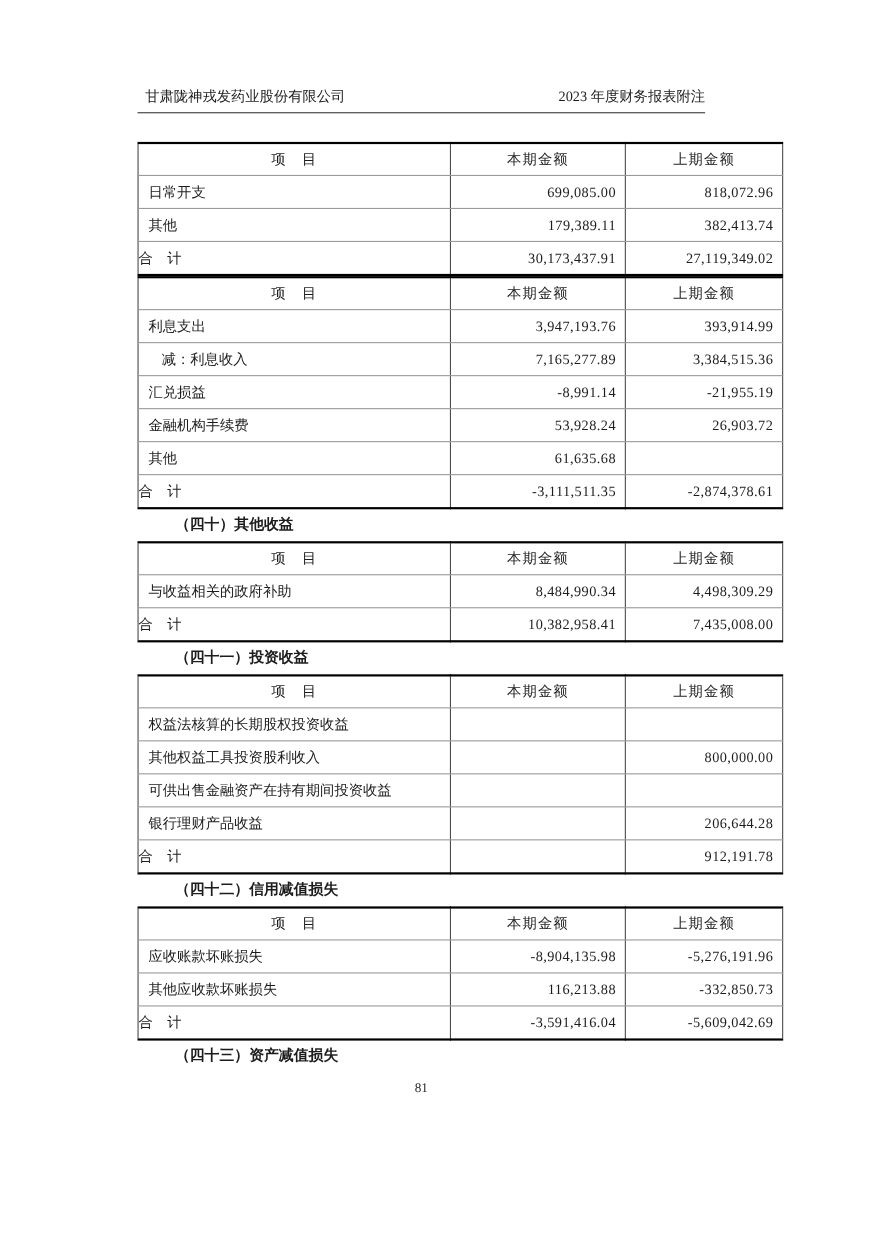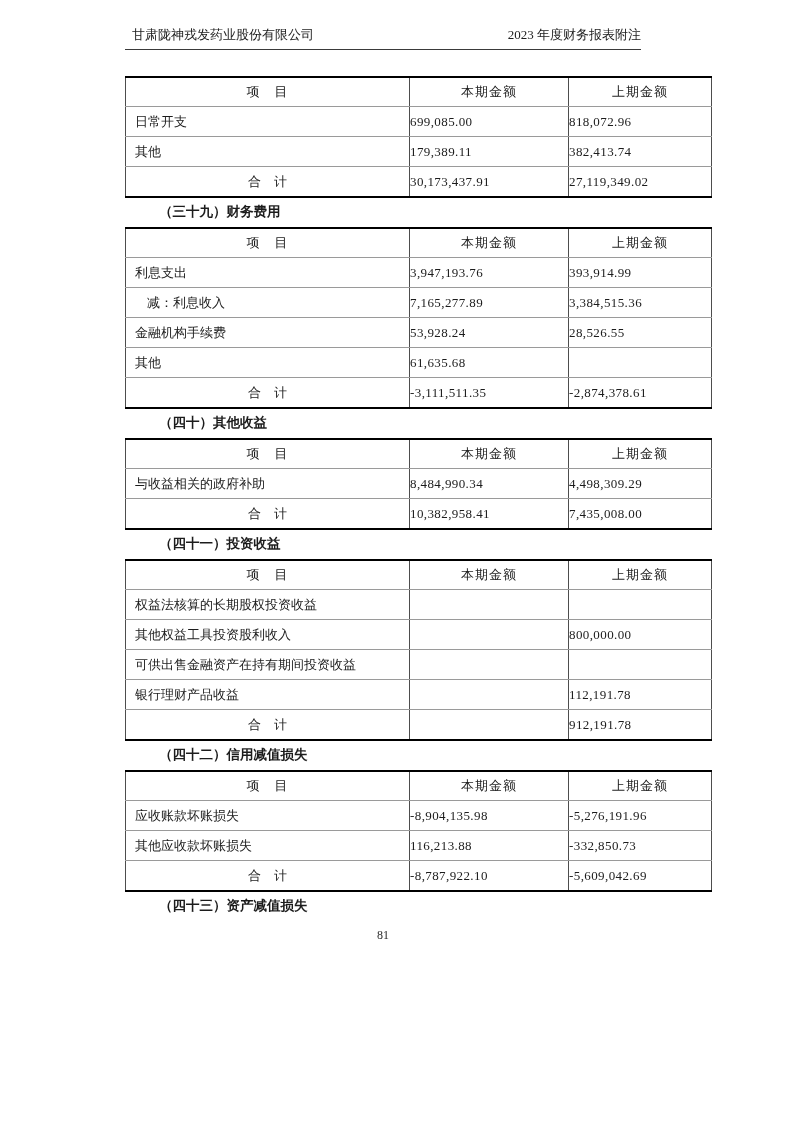--- a/index.html
+++ b/index.html
@@ -6,21 +6,21 @@
     margin: 0;
     padding: 0;
     background: #ffffff;
   }
   .page {
     position: relative;
     width: 724px;
     height: 1122px;
     background: #ffffff;
     box-sizing: border-box;
-    padding: 27px 83px 0 125px;
+    padding: 80px 83px 0 125px;
     font-family: "Liberation Serif", "DejaVu Serif", serif;
     color: #1c1c1c;
     overflow: hidden;
   }
   .doc-header {
     display: flex;
     justify-content: space-between;
     align-items: flex-end;
     font-size: 13px;
     line-height: 16px;
@@ -50,23 +50,23 @@
     font-weight: normal;
     text-align: center;
     letter-spacing: 1px;
   }
   .fin-table td { height: 29px; }
   .fin-table col.c1 { width: 284px; }
   .fin-table col.c2 { width: 159px; }
   .fin-table col.c3 { width: 143px; }
   .fin-table td.item { text-align: left; padding-left: 9px; }
   .fin-table td.item.indent { padding-left: 21px; }
-  .fin-table td.item.total { text-align: center; padding-left: 0; }
+  .fin-table td.item.total { text-align: left; padding-left: 0; }
   .fin-table td.num {
-    text-align: left;
+    text-align: right;
     padding-right: 8px;
     letter-spacing: 0.4px;
   }
   .section-heading {
     font-size: 13.5px;
     font-weight: bold;
     line-height: 18px;
     padding: 5px 0 6px 34px;
   }
   .page-number {
@@ -110,21 +110,20 @@
     <td class="num">179,389.11</td>
     <td class="num">382,413.74</td>
   </tr>
           <tr>
     <td class="item total">合　计</td>
     <td class="num">30,173,437.91</td>
     <td class="num">27,119,349.02</td>
   </tr>
         </tbody>
   </table>
-      <div class="section-heading">（三十九）财务费用</div>
       <table class="fin-table">
     <colgroup>
           <col class="c1">
           <col class="c2">
           <col class="c3">
         </colgroup>
     <thead>
       <tr>
         <th>项　目</th>
         <th>本期金额</th>
@@ -136,23 +135,28 @@
     <td class="item">利息支出</td>
     <td class="num">3,947,193.76</td>
     <td class="num">393,914.99</td>
   </tr>
           <tr>
     <td class="item indent">减：利息收入</td>
     <td class="num">7,165,277.89</td>
     <td class="num">3,384,515.36</td>
   </tr>
           <tr>
+    <td class="item">汇兑损益</td>
+    <td class="num">-8,991.14</td>
+    <td class="num">-21,955.19</td>
+  </tr>
+          <tr>
     <td class="item">金融机构手续费</td>
     <td class="num">53,928.24</td>
-    <td class="num">28,526.55</td>
+    <td class="num">26,903.72</td>
   </tr>
           <tr>
     <td class="item">其他</td>
     <td class="num">61,635.68</td>
     <td class="num"></td>
   </tr>
           <tr>
     <td class="item total">合　计</td>
     <td class="num">-3,111,511.35</td>
     <td class="num">-2,874,378.61</td>
@@ -212,21 +216,21 @@
     <td class="num">800,000.00</td>
   </tr>
           <tr>
     <td class="item">可供出售金融资产在持有期间投资收益</td>
     <td class="num"></td>
     <td class="num"></td>
   </tr>
           <tr>
     <td class="item">银行理财产品收益</td>
     <td class="num"></td>
-    <td class="num">112,191.78</td>
+    <td class="num">206,644.28</td>
   </tr>
           <tr>
     <td class="item total">合　计</td>
     <td class="num"></td>
     <td class="num">912,191.78</td>
   </tr>
         </tbody>
   </table>
       <div class="section-heading">（四十二）信用减值损失</div>
       <table class="fin-table">
@@ -248,21 +252,21 @@
     <td class="num">-8,904,135.98</td>
     <td class="num">-5,276,191.96</td>
   </tr>
           <tr>
     <td class="item">其他应收款坏账损失</td>
     <td class="num">116,213.88</td>
     <td class="num">-332,850.73</td>
   </tr>
           <tr>
     <td class="item total">合　计</td>
-    <td class="num">-8,787,922.10</td>
+    <td class="num">-3,591,416.04</td>
     <td class="num">-5,609,042.69</td>
   </tr>
         </tbody>
   </table>
       <div class="section-heading">（四十三）资产减值损失</div>
     </div>
 
   <div class="page-number">81</div>
 </div>
 

